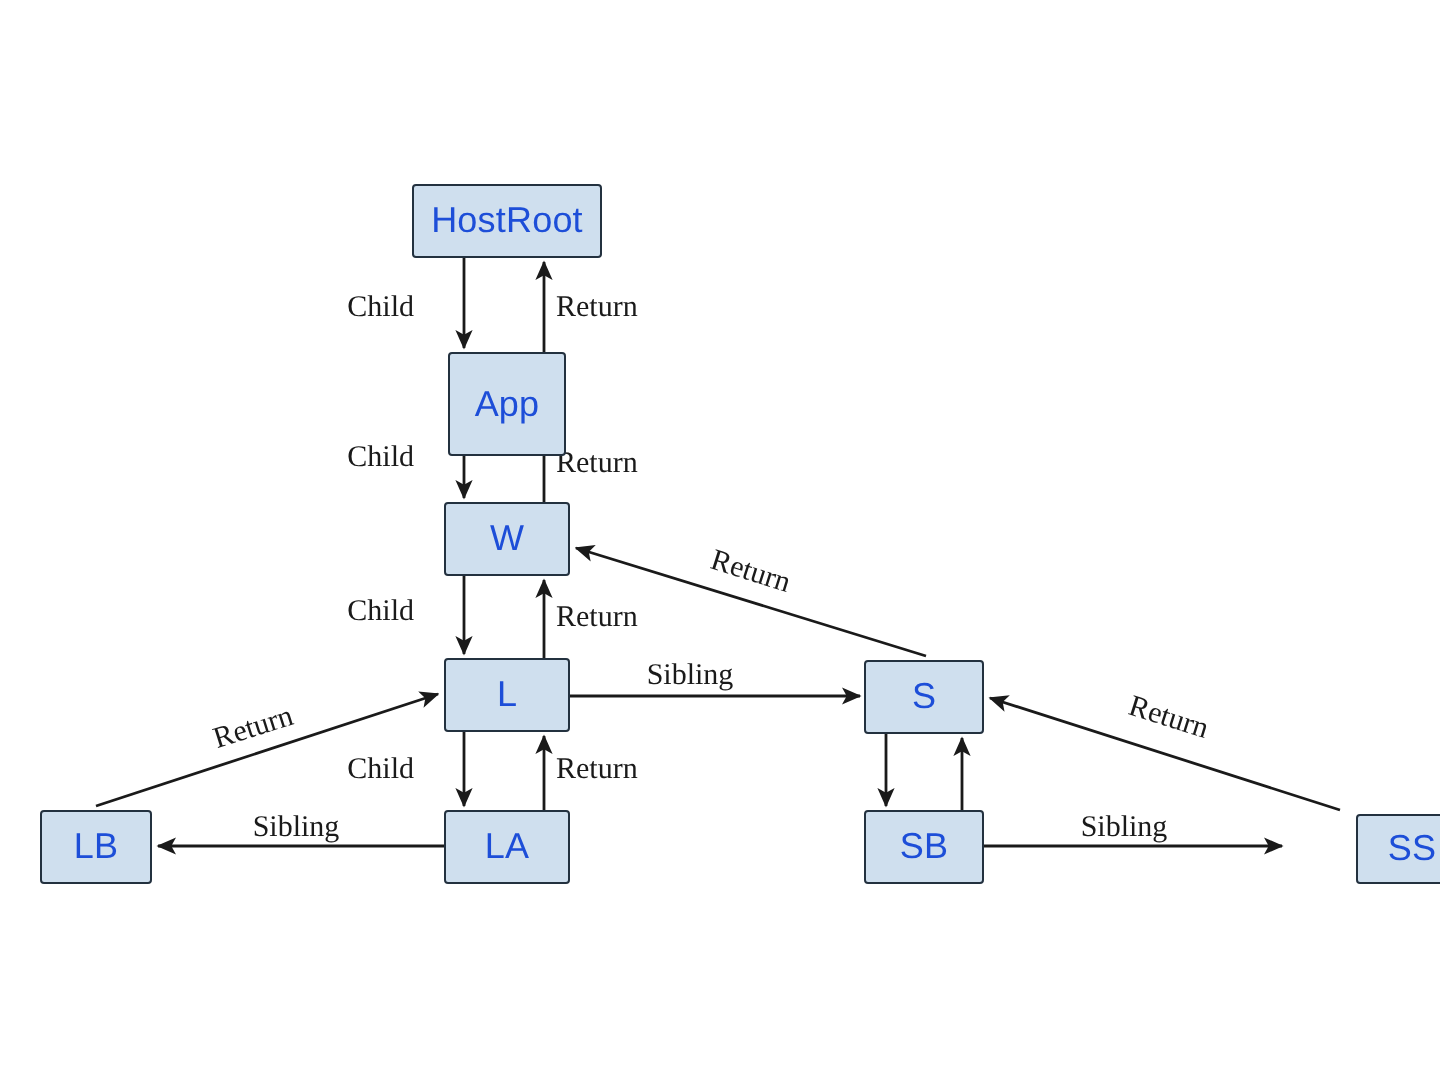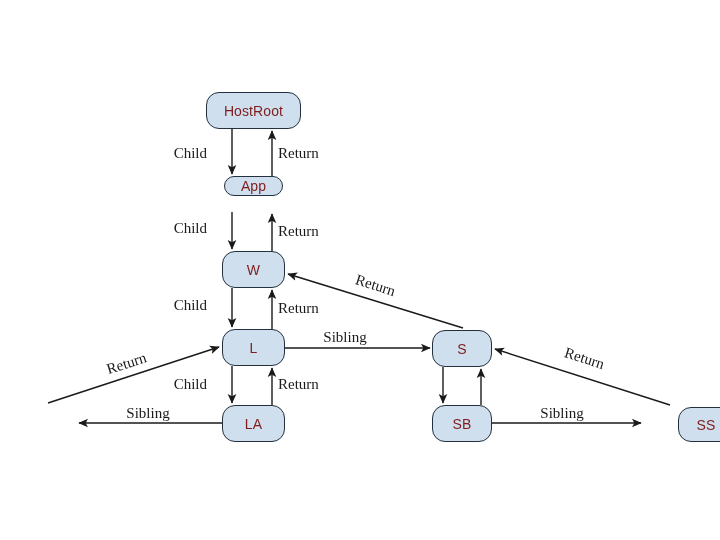--- a/index.html
+++ b/index.html
@@ -30,27 +30,27 @@
   .edge-label {
     font-family: "Liberation Serif", serif;
     font-size: 15px;
     fill: #1a1a1a;
   }
   .node {
     position: absolute;
     box-sizing: border-box;
     background: #cfdfee;
     border: 1.4px solid #23313f;
-    border-radius: 13px;
+    border-radius: 2px;
     display: flex;
     align-items: center;
     justify-content: center;
     font-family: "Liberation Sans", sans-serif;
-    font-size: 14px;
-    color: #7f1d1d;
+    font-size: 18px;
+    color: #1d4ed8;
     letter-spacing: 0.1px;
     white-space: nowrap;
   }
 </style>
 </head>
 <body>
 
 <div id="canvas">
 
   <svg id="graph-svg" viewBox="0 0 720 540" xmlns="http://www.w3.org/2000/svg">
@@ -97,21 +97,22 @@
     <text class="edge-label" x="374" y="290" text-anchor="middle" transform="rotate(17.5 374 290)">Return</text>
     <text class="edge-label" x="207" y="389" text-anchor="end">Child</text>
     <text class="edge-label" x="278" y="389" text-anchor="start">Return</text>
     <text class="edge-label" x="148" y="418" text-anchor="middle">Sibling</text>
     <text class="edge-label" x="128" y="368" text-anchor="middle" transform="rotate(-17.5 128 368)">Return</text>
     <text class="edge-label" x="562" y="418" text-anchor="middle">Sibling</text>
     <text class="edge-label" x="583" y="363" text-anchor="middle" transform="rotate(17.5 583 363)">Return</text>
   </svg>
 
   <div class="node" style="left:206px; top:92px; width:95px; height:37px;">HostRoot</div>
-  <div class="node" style="left:224px; top:176px; width:59px; height:20px;">App</div>
+  <div class="node" style="left:224px; top:176px; width:59px; height:52px;">App</div>
   <div class="node" style="left:222px; top:251px; width:63px; height:37px;">W</div>
   <div class="node" style="left:222px; top:329px; width:63px; height:37px;">L</div>
   <div class="node" style="left:432px; top:330px; width:60px; height:37px;">S</div>
+  <div class="node" style="left:20px; top:405px; width:56px; height:37px;">LB</div>
   <div class="node" style="left:222px; top:405px; width:63px; height:37px;">LA</div>
   <div class="node" style="left:432px; top:405px; width:60px; height:37px;">SB</div>
   <div class="node" style="left:678px; top:407px; width:56px; height:35px;">SS</div>
 
 </div>
 
 </body></html>

